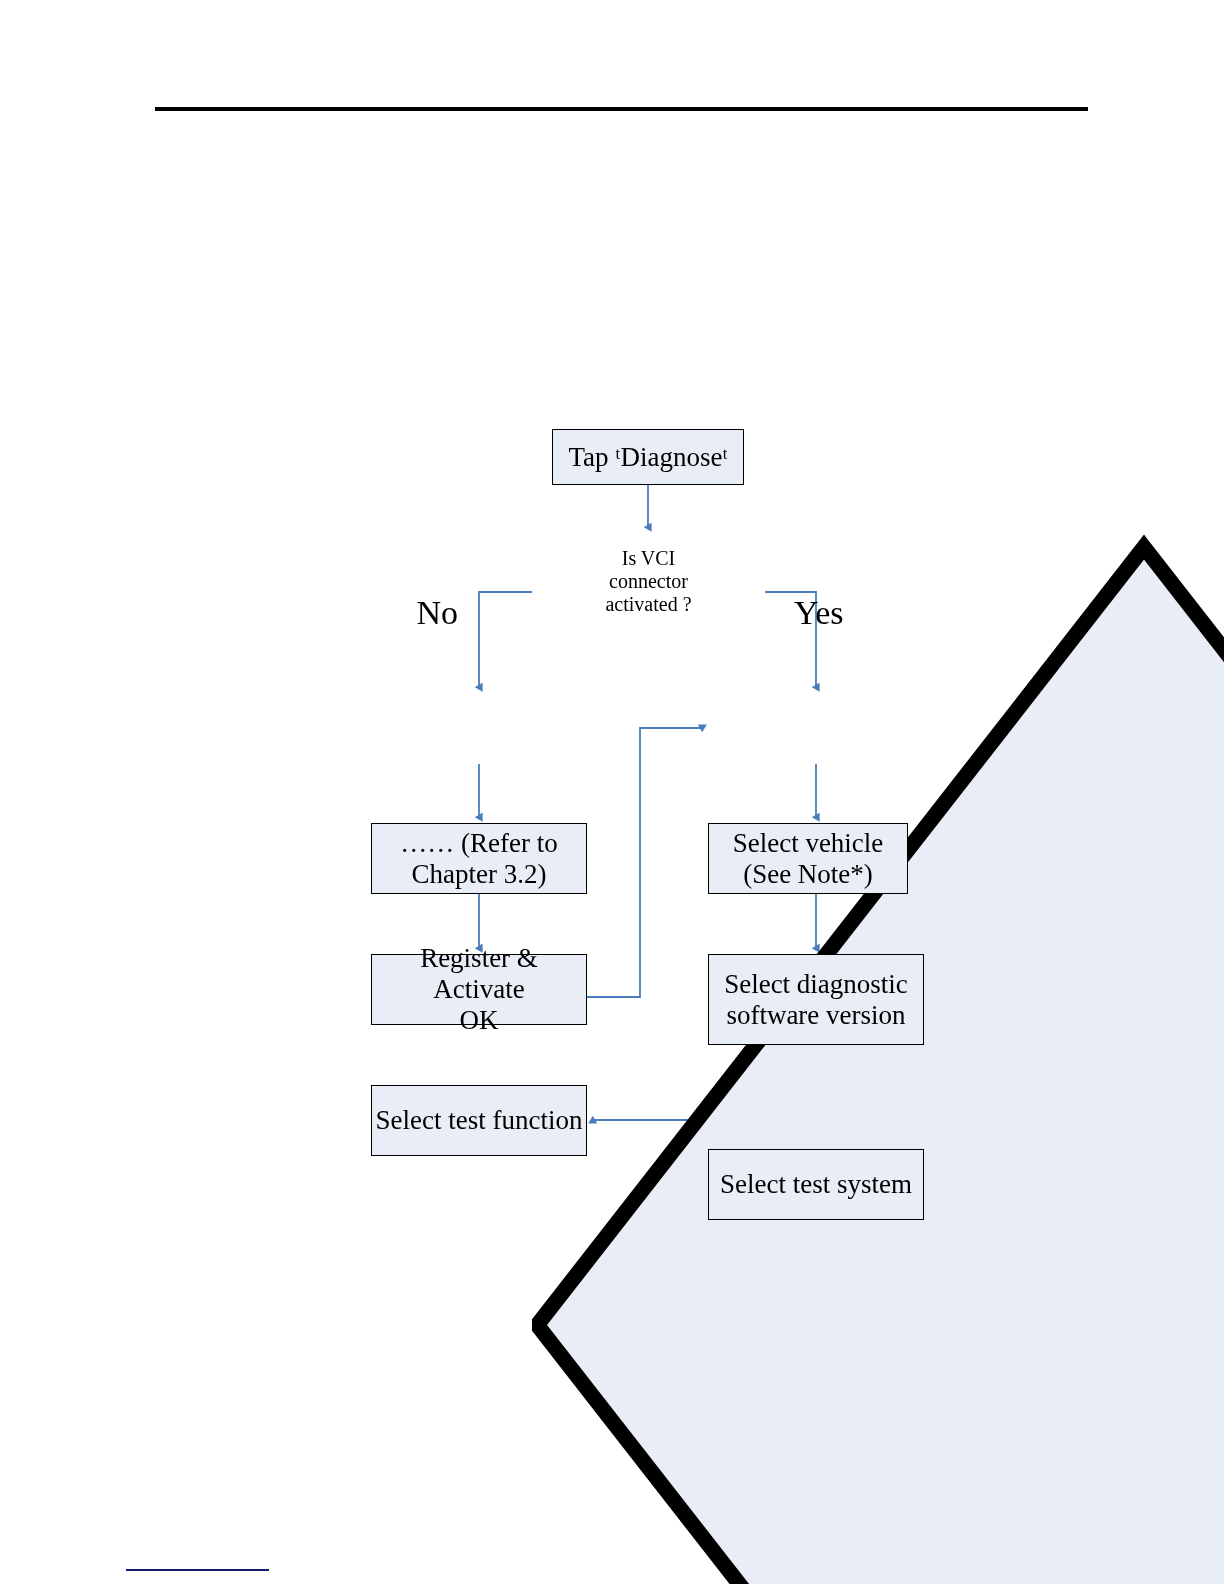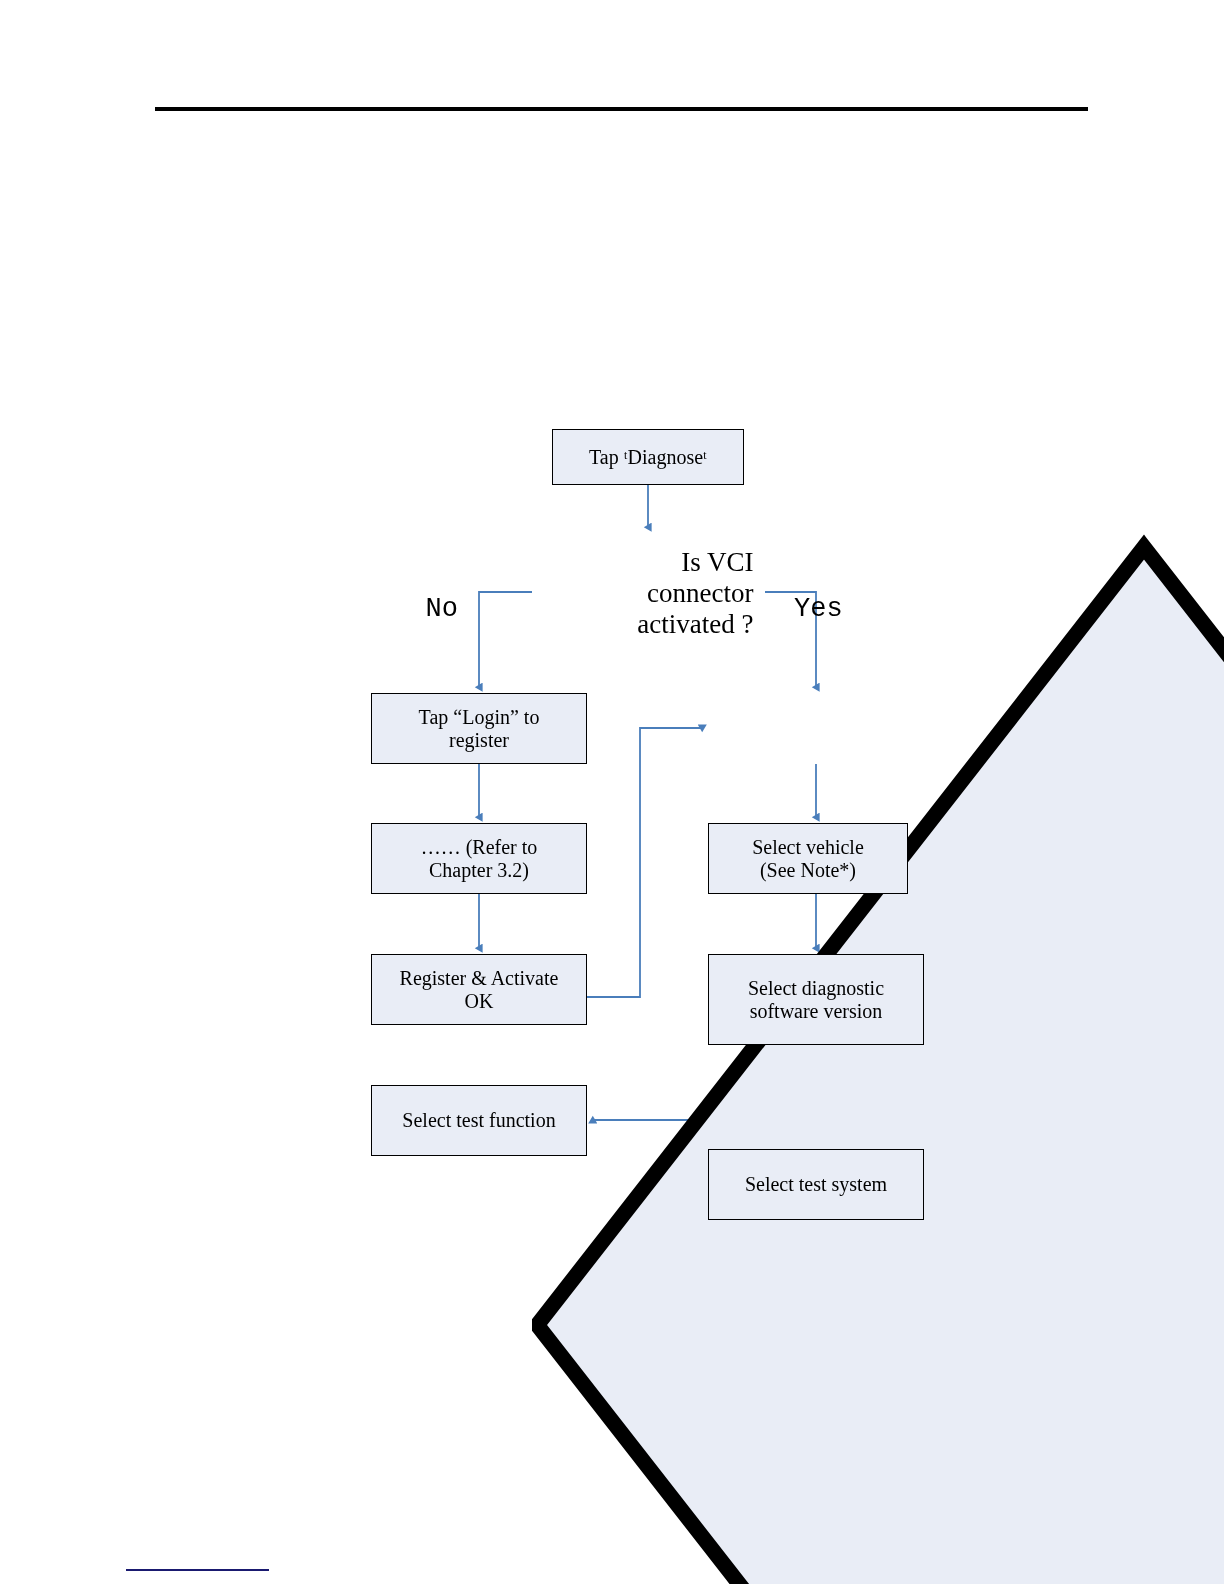--- a/index.html
+++ b/index.html
@@ -54,21 +54,21 @@
   .node {
     position: absolute;
     box-sizing: border-box;
     background: #e9edf6;
     border: 1.4px solid #000000;
     display: flex;
     align-items: center;
     justify-content: flex-start;
     text-align: center;
     line-height: 1.14;
-    font-size: 20px;
+    font-size: 27px;
     z-index: 3;
   }
   .node .lbl {
     display: block;
     white-space: pre-line;
     width: 112%;
   }
 
   
   .decision {
@@ -81,34 +81,33 @@
     top: 0;
     width: 100%;
     height: 100%;
   }
   .decision .dlbl {
     position: absolute;
     left: 50%;
     top: 14px;
     transform: translateX(-50%);
     width: 210px;
-    text-align: right;
-    font-size: 27px;
+    text-align: center;
+    font-size: 20px;
     line-height: 1.14;
     white-space: pre-line;
     z-index: 4;
   }
 
   
   .branch-label {
     position: absolute;
-    font-size: 27px;
+    font-size: 34px;
     z-index: 4;
     white-space: nowrap;
-    font-family: Liberation Mono, monospace;
   }
 </style>
 </head>
 <body>
 
 <div class="header-rule"></div>
 
 <div id="flow">
 
   <svg viewBox="0 0 1224 1584">
@@ -159,24 +158,20 @@
   </div>
 
   <div class="branch-label" style="left:458px; top:594px; transform:translate(-100%,0);">
     <span>No</span>
   </div>
 
   <div class="branch-label" style="left:794px; top:594px;">
     <span>Yes</span>
   </div>
 
-  <div class="node" style="left:371px; top:693px; width:216px; height:71px;">
-    <span class="lbl">Tap “Login” to
-register</span>
-  </div>
 
   <div class="node" style="left:371px; top:823px; width:216px; height:71px;">
     <span class="lbl">…… (Refer to
 Chapter 3.2)</span>
   </div>
 
   <div class="node" style="left:371px; top:954px; width:216px; height:71px;">
     <span class="lbl">Register &amp; Activate
 OK</span>
   </div>

